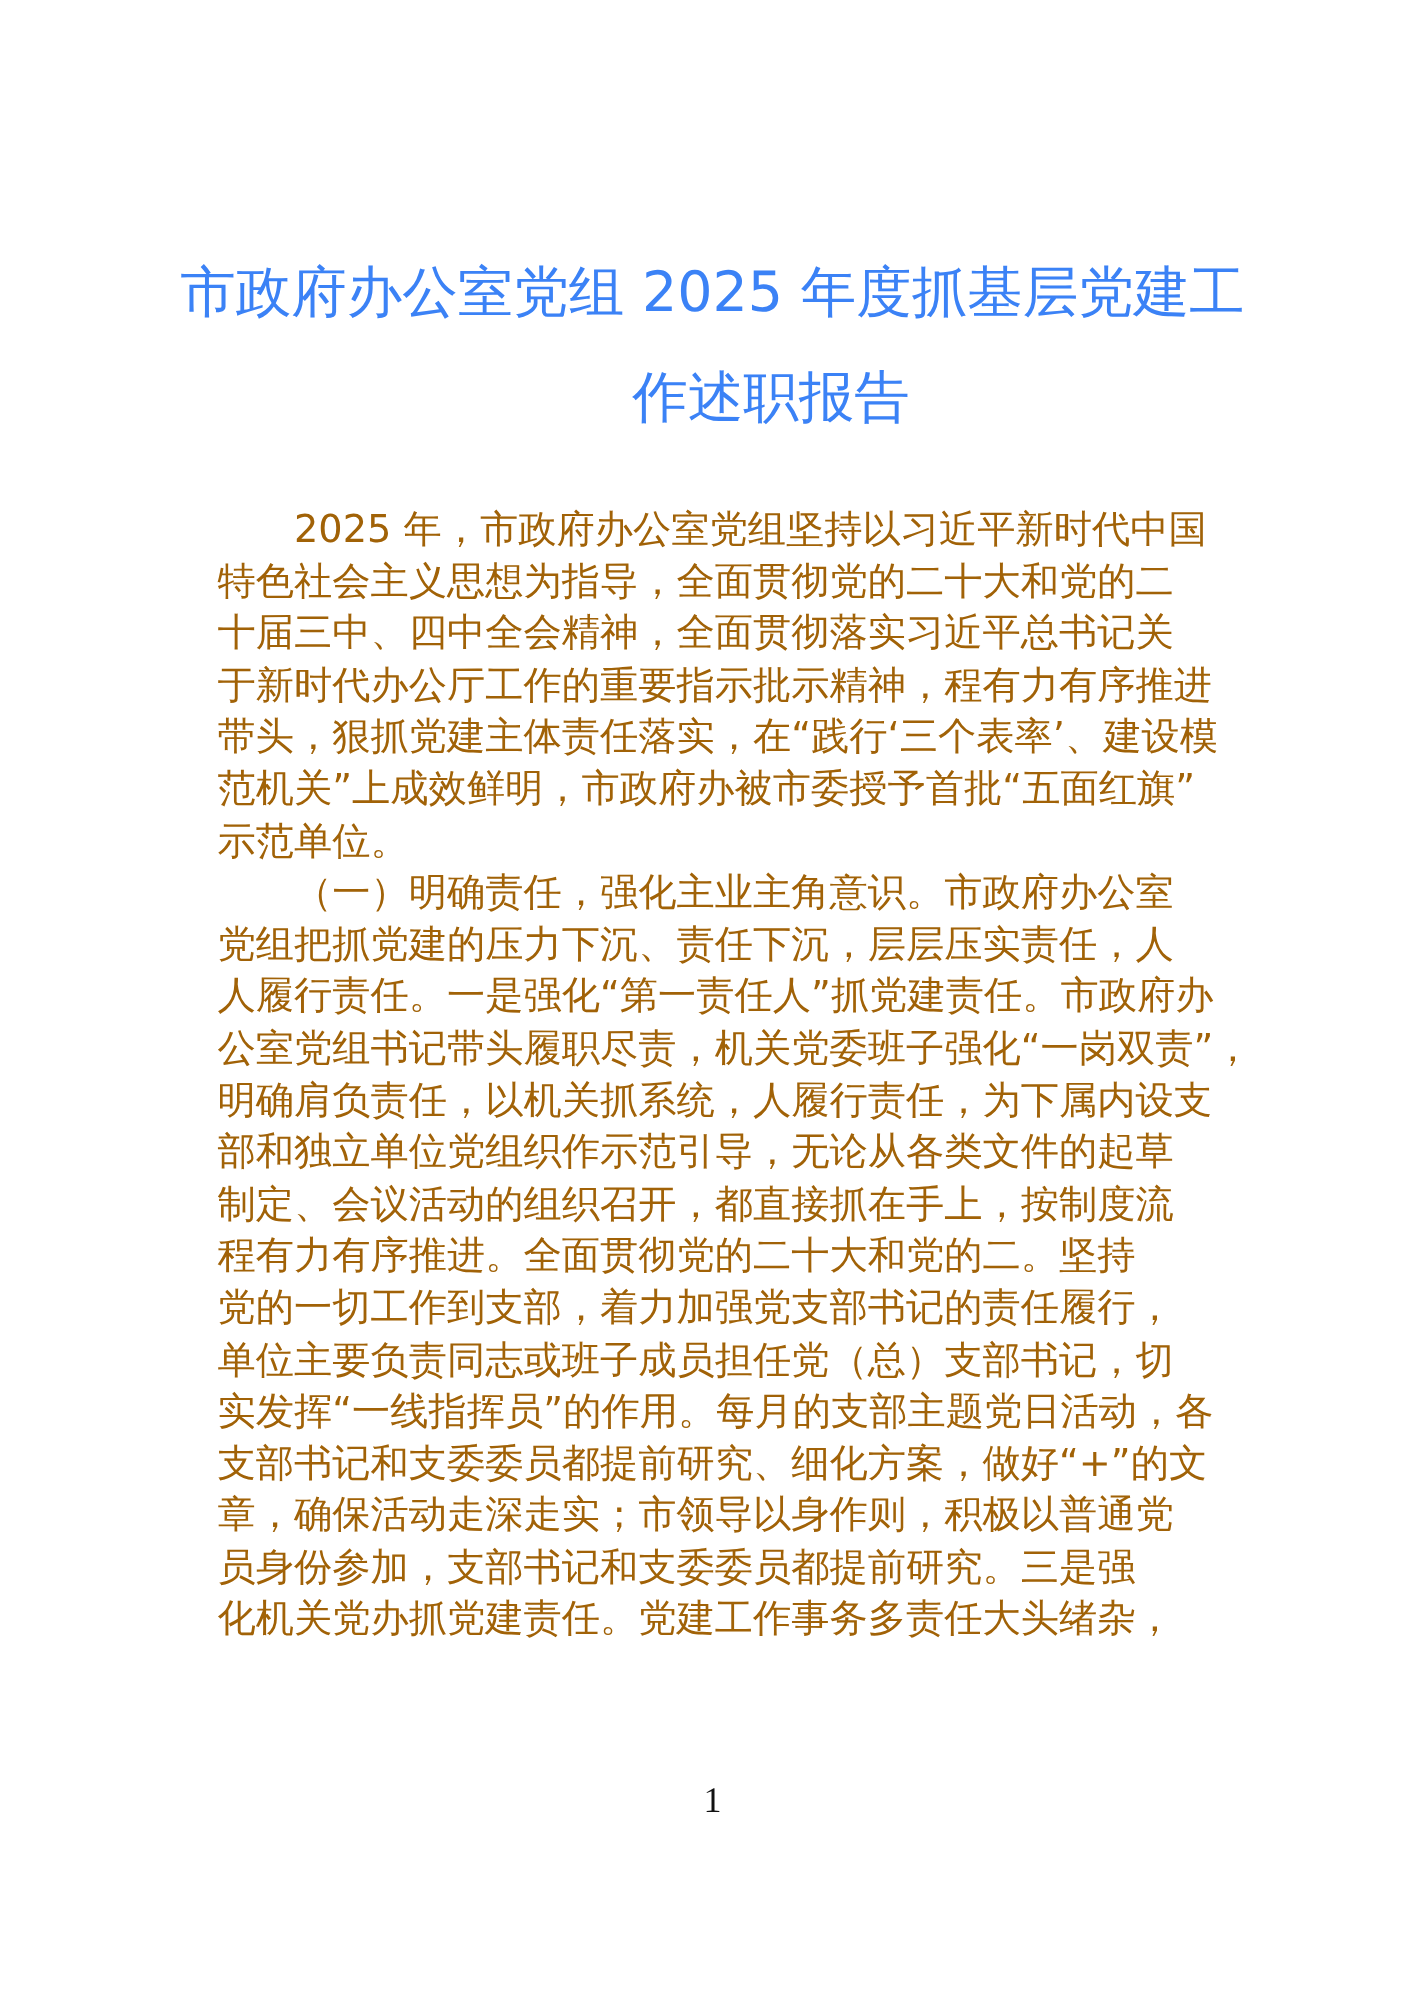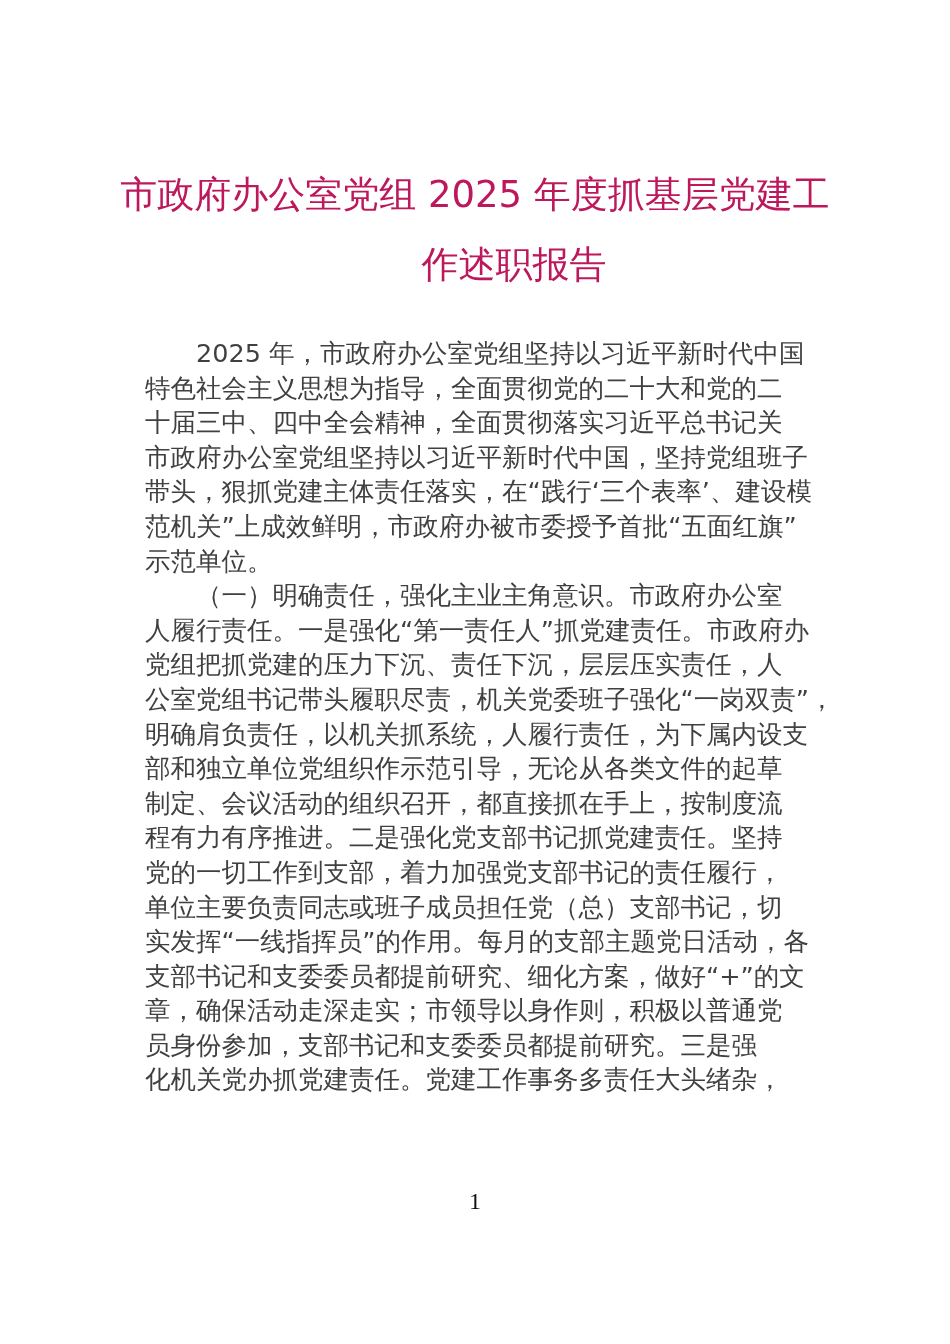--- a/index.html
+++ b/index.html
@@ -1,50 +1,50 @@
 <!DOCTYPE html>
 <html><head>
 <meta charset="utf-8">
 <style>
   html, body { margin: 0; padding: 0; background: #ffffff; }
   body { width: 950px; height: 1344px; position: relative; overflow: hidden;
          font-family: "DejaVu Sans", "Liberation Sans", sans-serif; color: #111111; }
   .page { position: absolute; left: 0; top: 0; width: 950px; height: 1344px; background: #ffffff; }
   .title { position: absolute; left: 0; width: 950px; text-align: center;
-           font-size: 37px; line-height: 40px; letter-spacing: 0px; color: #be185d; }
+           font-size: 37px; line-height: 40px; letter-spacing: 0px; color: #3b82f6; }
   .title.l1 { top: 175px; }
   .title.l2 { top: 245px; margin-left: 39px; }
   .body-text { position: absolute; left: 145px; top: 336px; width: 700px; }
-  .line { height: 34.6px; line-height: 34.6px; font-size: 25.5px; white-space: nowrap; color: #404040; }
+  .line { height: 34.6px; line-height: 34.6px; font-size: 25.5px; white-space: nowrap; color: #a16207; }
   .page-number { position: absolute; top: 1188px; left: 0; width: 950px; text-align: center;
                  font-family: "Liberation Serif", "DejaVu Serif", serif; font-size: 24px; color: #111; }
 </style>
 </head>
 <body>
 
 <div class="page">
   <div class="title l1">市政府办公室党组 2025 年度抓基层党建工</div>
   <div class="title l2">作述职报告</div>
 
   <div class="body-text">
     <div class="line">　　2025 年，市政府办公室党组坚持以习近平新时代中国</div>
     <div class="line">特色社会主义思想为指导，全面贯彻党的二十大和党的二</div>
     <div class="line">十届三中、四中全会精神，全面贯彻落实习近平总书记关</div>
-    <div class="line">市政府办公室党组坚持以习近平新时代中国，坚持党组班子</div>
+    <div class="line">于新时代办公厅工作的重要指示批示精神，程有力有序推进</div>
     <div class="line">带头，狠抓党建主体责任落实，在“践行‘三个表率’、建设模</div>
     <div class="line">范机关”上成效鲜明，市政府办被市委授予首批“五面红旗”</div>
     <div class="line">示范单位。</div>
     <div class="line">　　（一）明确责任，强化主业主角意识。市政府办公室</div>
+    <div class="line">党组把抓党建的压力下沉、责任下沉，层层压实责任，人</div>
     <div class="line">人履行责任。一是强化“第一责任人”抓党建责任。市政府办</div>
-    <div class="line">党组把抓党建的压力下沉、责任下沉，层层压实责任，人</div>
     <div class="line">公室党组书记带头履职尽责，机关党委班子强化“一岗双责”，</div>
     <div class="line">明确肩负责任，以机关抓系统，人履行责任，为下属内设支</div>
     <div class="line">部和独立单位党组织作示范引导，无论从各类文件的起草</div>
     <div class="line">制定、会议活动的组织召开，都直接抓在手上，按制度流</div>
-    <div class="line">程有力有序推进。二是强化党支部书记抓党建责任。坚持</div>
+    <div class="line">程有力有序推进。全面贯彻党的二十大和党的二。坚持</div>
     <div class="line">党的一切工作到支部，着力加强党支部书记的责任履行，</div>
     <div class="line">单位主要负责同志或班子成员担任党（总）支部书记，切</div>
     <div class="line">实发挥“一线指挥员”的作用。每月的支部主题党日活动，各</div>
     <div class="line">支部书记和支委委员都提前研究、细化方案，做好“+”的文</div>
     <div class="line">章，确保活动走深走实；市领导以身作则，积极以普通党</div>
     <div class="line">员身份参加，支部书记和支委委员都提前研究。三是强</div>
     <div class="line">化机关党办抓党建责任。党建工作事务多责任大头绪杂，</div>
   </div>
 
   <div class="page-number">1</div>

